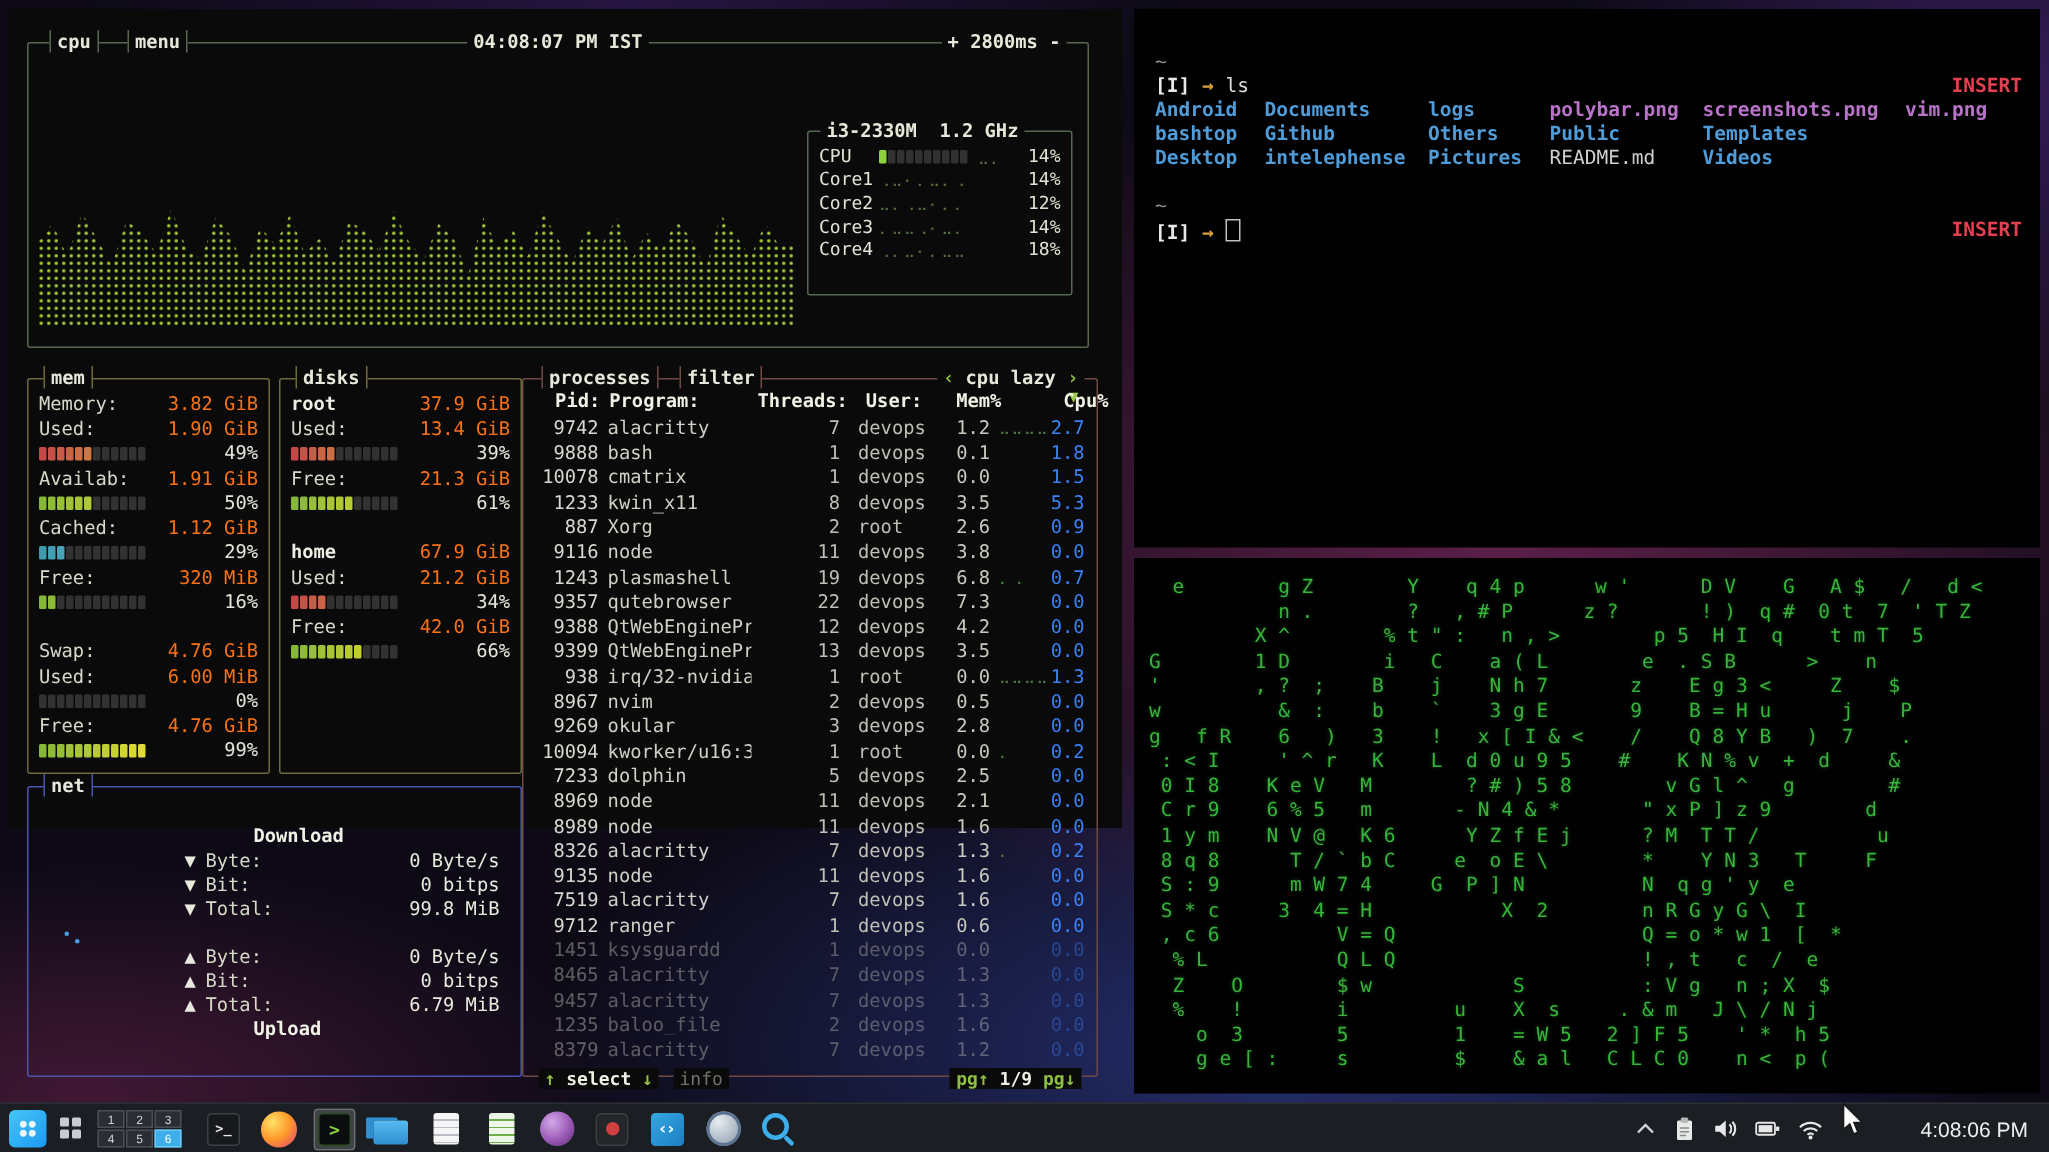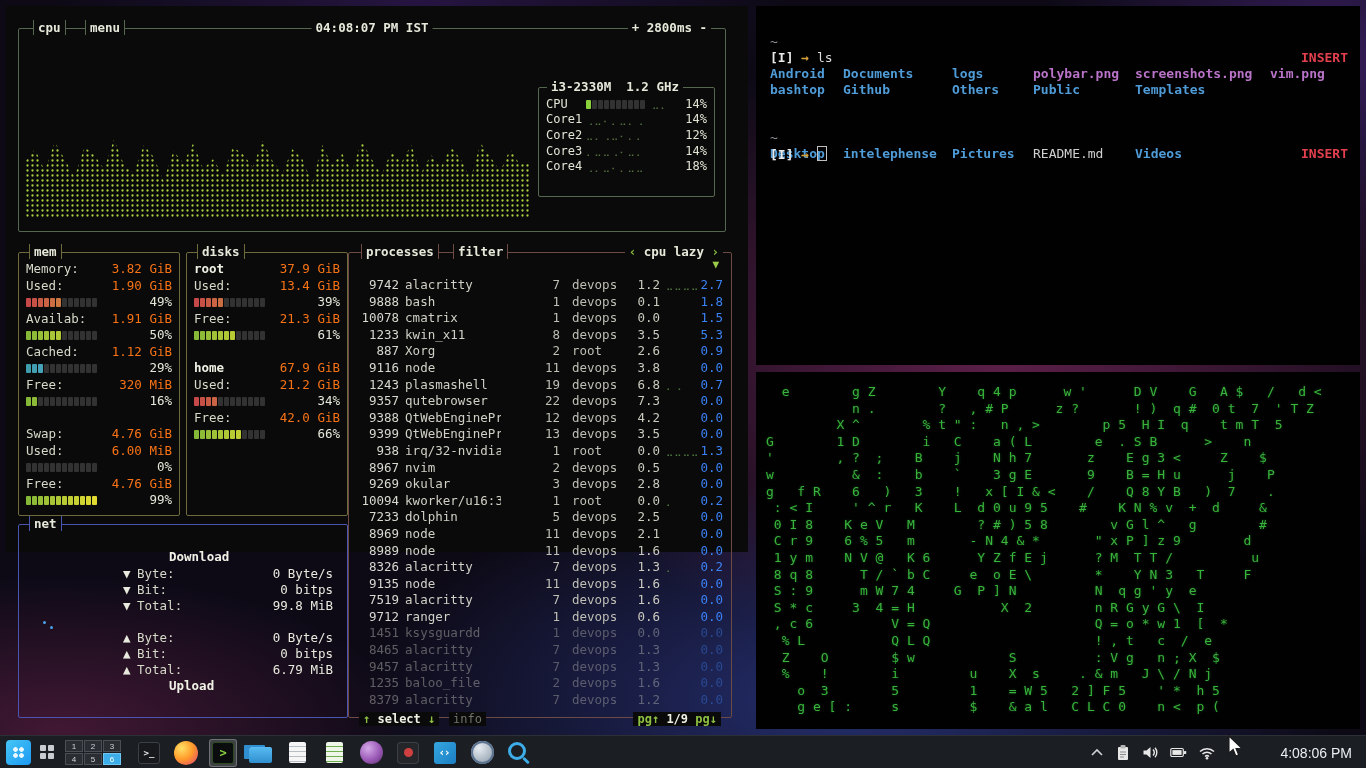--- a/index.html
+++ b/index.html
@@ -474,20 +474,29 @@
   <div id="box-proc" class="bt-box">
     <span class="bt-title tleft" style="left:12px">processes</span>
     <span class="bt-title tleft" style="left:104px">filter</span>
     <span class="bt-title sortsel" style="right:8px">
       <span class="ang">‹</span>
       <span>cpu lazy</span>
       <span class="ang">›</span>
     </span>
     <span class="sort-caret">▼</span>
 
+    <div id="proc-header" class="prow phead">
+      <span class="pc-pid">Pid:</span>
+      <span class="pc-prog">Program:</span>
+      <span class="pc-thr">Threads:</span>
+      <span class="pc-user">User:</span>
+      <span class="pc-mem">Mem%</span>
+      <span class="pc-pg"></span>
+      <span class="pc-cpu">Cpu%</span>
+    </div>
     <div id="proc-rows">
         <div class="prow">
           <span class="pc-pid">9742</span>
           <span class="pc-prog">alacritty</span>
           <span class="pc-thr">7</span>
           <span class="pc-user">devops</span>
           <span class="pc-mem">1.2</span>
           <span class="pc-pg">⣀⣀⣀⣀⣀</span>
           <span class="pc-cpu">2.7</span>
         </div>
@@ -768,21 +777,21 @@
     </div>
   </div>
 </div>
 
 <div id="win-tr" class="window">
   <div class="tline"><span class="tilde">~</span></div>
   <div class="tline"><span class="pm">[I]</span><span> </span><span class="parrow">→</span><span> </span><span class="cmd">ls</span><span class="insert">INSERT</span></div>
   <div id="ls-output">
       <div class="ls-row"><span class="ls-item dir" style="width: 73px;">Android</span><span class="ls-item dir" style="width: 109px;">Documents</span><span class="ls-item dir" style="width: 81px;">logs</span><span class="ls-item img" style="width: 102px;">polybar.png</span><span class="ls-item img" style="width: 135px;">screenshots.png</span><span class="ls-item img" style="width: 70px;">vim.png</span></div>
       <div class="ls-row"><span class="ls-item dir" style="width: 73px;">bashtop</span><span class="ls-item dir" style="width: 109px;">Github</span><span class="ls-item dir" style="width: 81px;">Others</span><span class="ls-item dir" style="width: 102px;">Public</span><span class="ls-item dir" style="width: 135px;">Templates</span></div>
-      <div class="ls-row"><span class="ls-item dir" style="width: 73px;">Desktop</span><span class="ls-item dir" style="width: 109px;">intelephense</span><span class="ls-item dir" style="width: 81px; margin-top: 48px;">Pictures</span><span class="ls-item file" style="width: 102px;">README.md</span><span class="ls-item dir" style="width: 135px;">Videos</span></div>
+      <div class="ls-row"><span class="ls-item dir" style="width: 73px;">Desktop</span><span class="ls-item dir" style="width: 109px;">intelephense</span><span class="ls-item dir" style="width: 81px;">Pictures</span><span class="ls-item file" style="width: 102px;">README.md</span><span class="ls-item dir" style="width: 135px;">Videos</span></div>
     </div>
   <div class="tline">&nbsp;</div>
   <div class="tline"><span class="tilde">~</span></div>
   <div class="tline"><span class="pm">[I]</span><span> </span><span class="parrow">→</span><span> </span><span class="cursor-block"></span><span class="insert">INSERT</span></div>
 </div>
 
 <div id="win-br" class="window">
   <pre id="matrix-pre">  e        g Z        Y    q 4 p      w '      D V    G   A $   /   d &lt;
            n .        ?   , # P      z ?       ! )  q #  0 t  7  ' T Z
          X ^        % t " :   n , &gt;        p 5  H I  q    t m T  5

